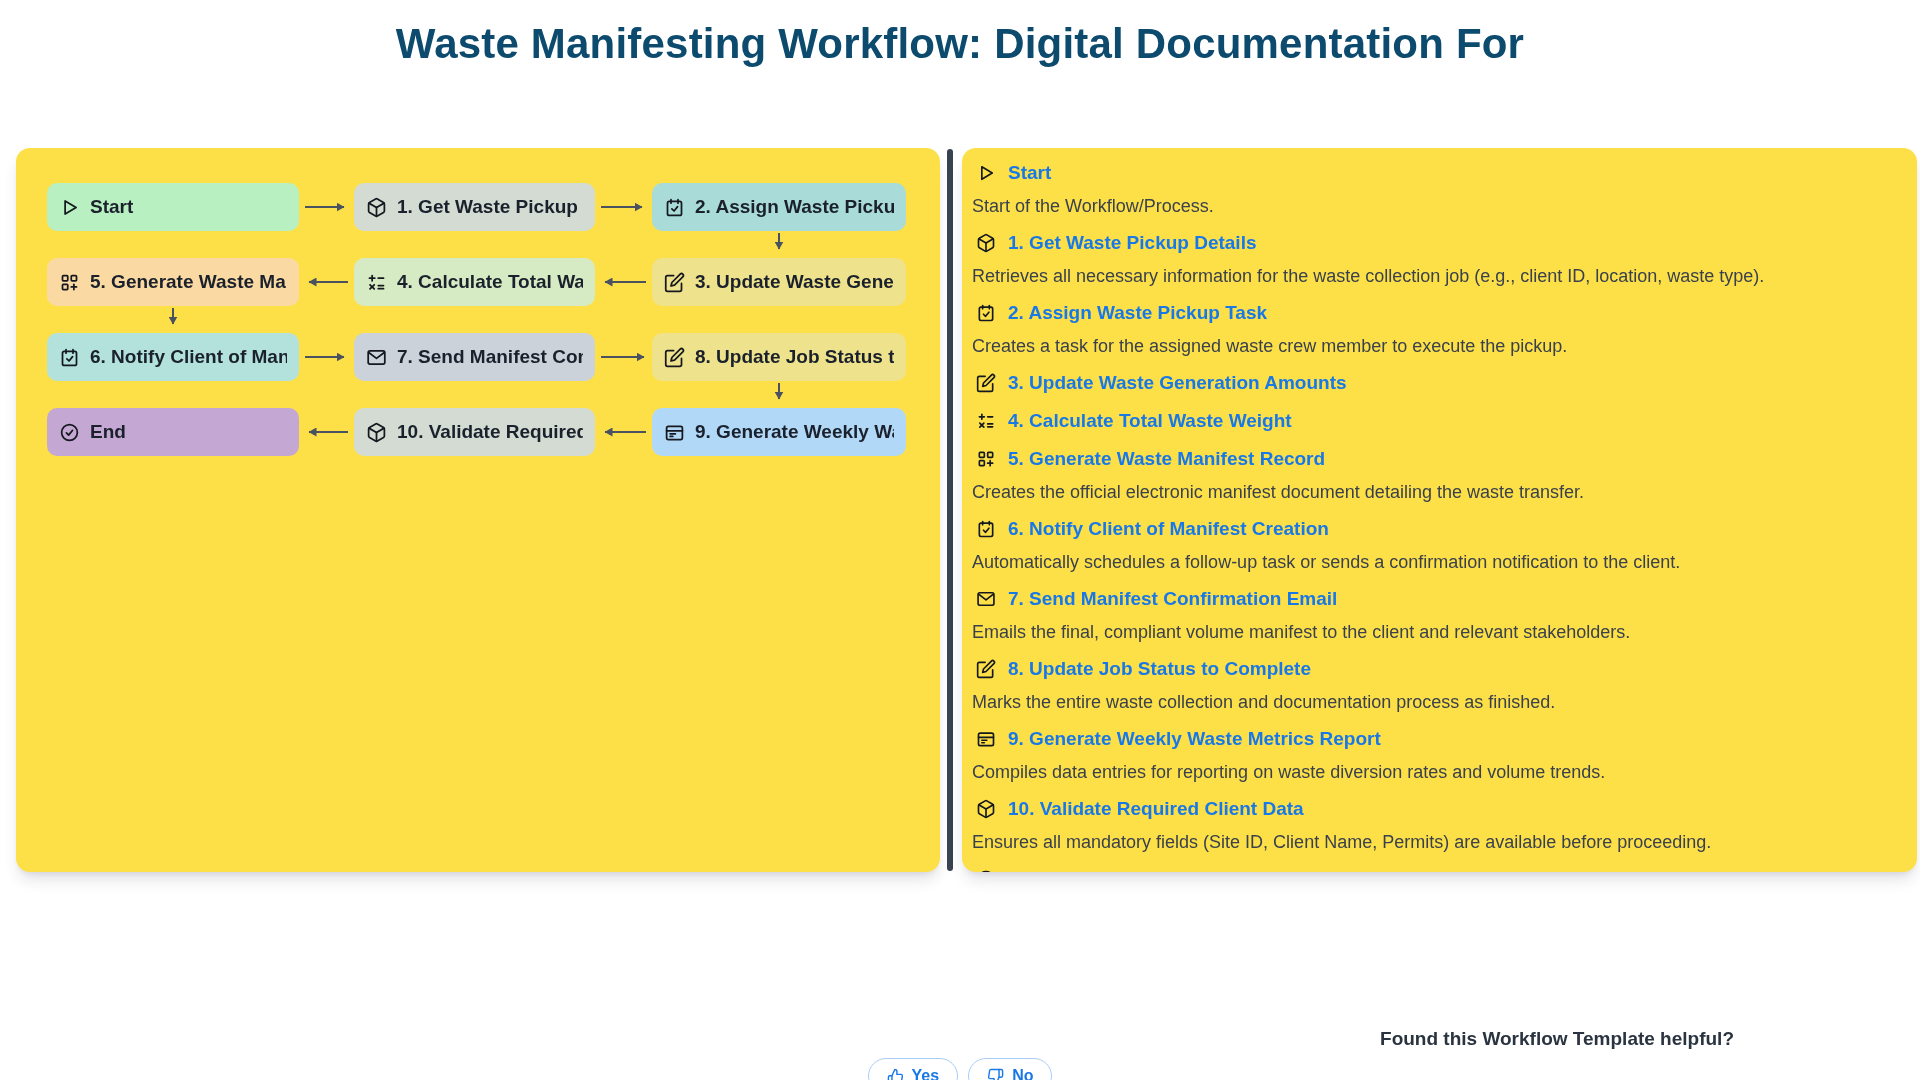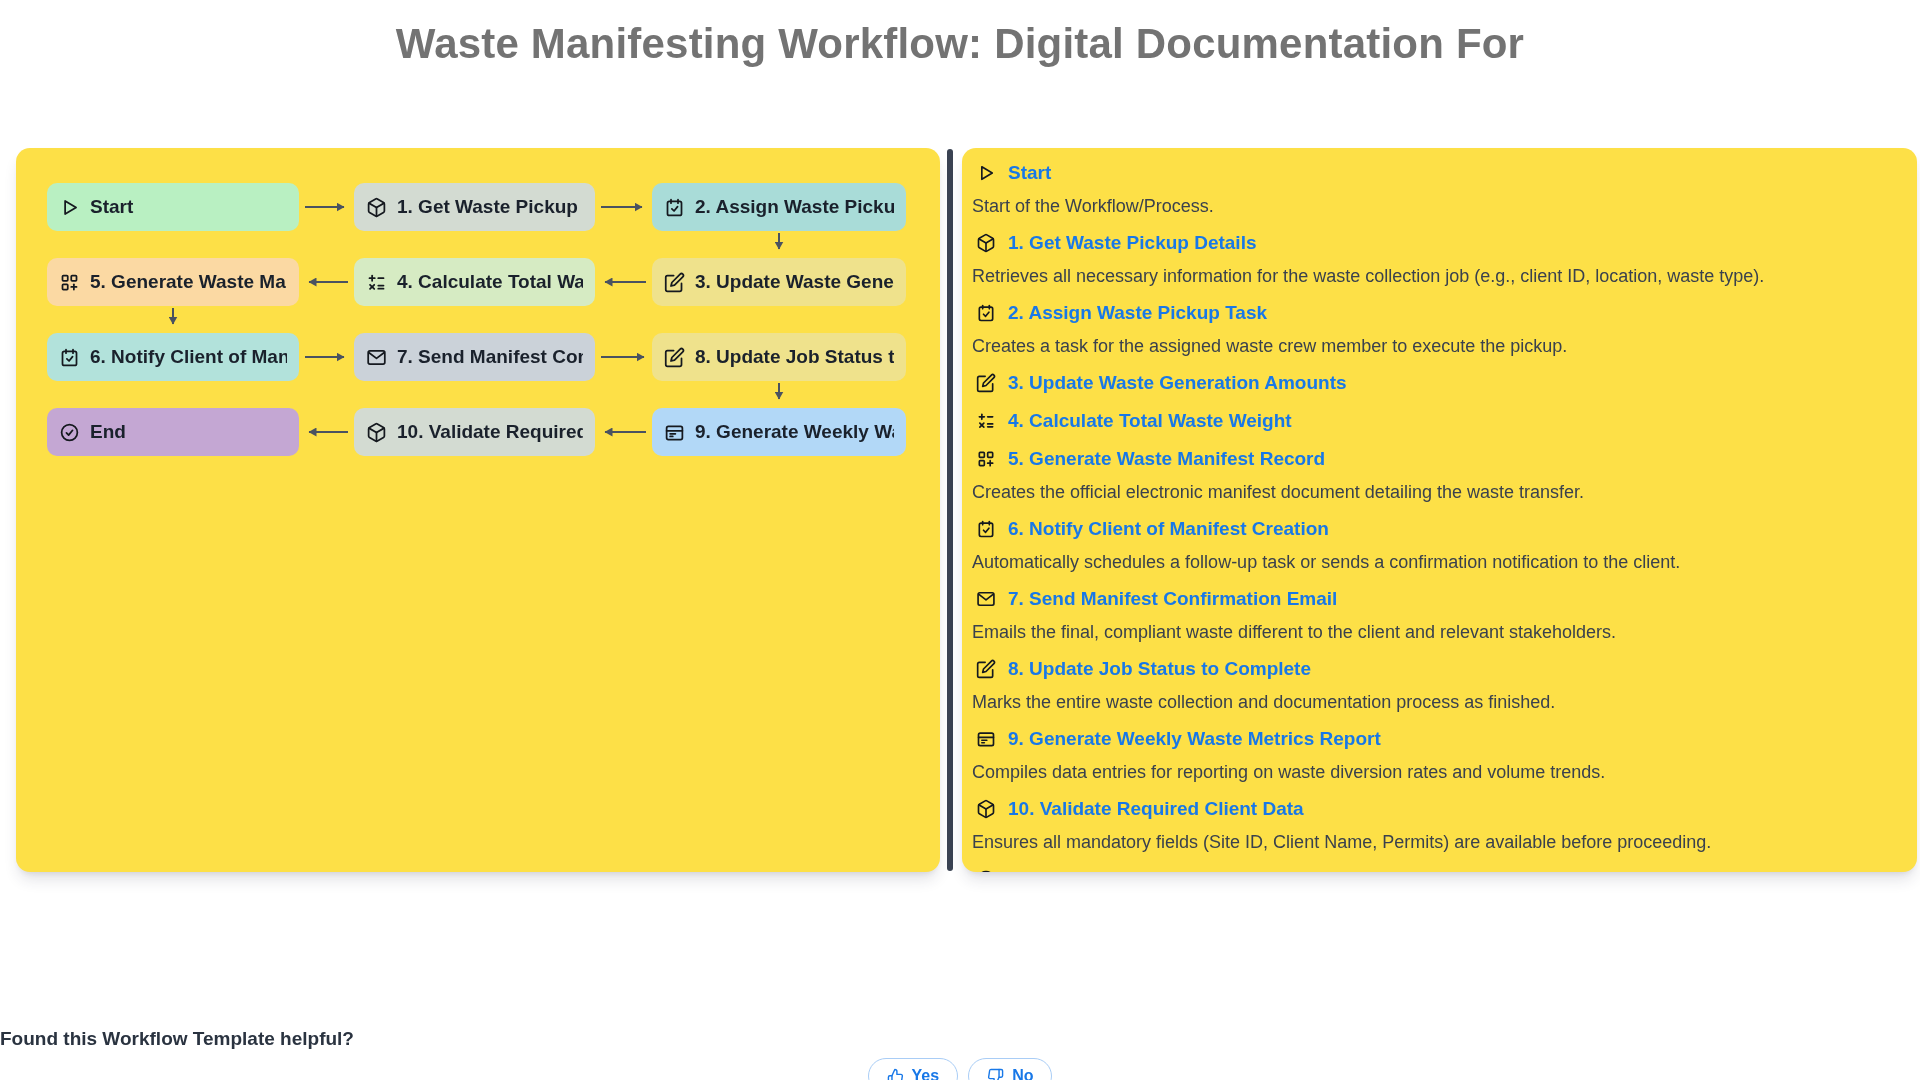--- a/index.html
+++ b/index.html
@@ -2,21 +2,21 @@
 <html><head>
 <meta charset="utf-8">
 <style>
   html,body{margin:0;padding:0;}
   body{
     width:1920px;height:1080px;overflow:hidden;background:#ffffff;
     font-family:"Liberation Sans",sans-serif;position:relative;
   }
   .page-title{
     position:absolute;top:16px;left:0;width:1920px;text-align:center;
-    font-size:42px;font-weight:700;color:#737373;line-height:56px;letter-spacing:.2px;
+    font-size:42px;font-weight:700;color:#0c4a6e;line-height:56px;letter-spacing:.2px;
   }
   .card{
     position:absolute;top:148px;height:724px;background:#fde047;border-radius:14px;
     box-shadow:0 10px 15px -3px rgba(40,40,70,.14),0 4px 6px -4px rgba(40,40,70,.14);
   }
   #flow-card{left:16px;width:924px;}
   #legend-card{left:962px;width:955px;box-sizing:border-box;padding:12px 18px 0 10px;overflow:hidden;}
   .divider{
     position:absolute;left:947px;top:149px;width:6px;height:722px;
     background:#3a4252;border-radius:3px;
@@ -35,21 +35,21 @@
   .row1{top:35px;} .row2{top:110px;} .row3{top:185px;} .row4{top:260px;}
   .arrows{position:absolute;left:0;top:0;pointer-events:none;}
   
   .li{margin-bottom:13px;}
   .li-head{display:flex;align-items:center;gap:9px;margin-left:4px;height:25px;}
   .li-head .ic{width:20px;height:20px;}
   .li-title{font-size:19px;font-weight:700;color:#1878e8;margin-left:3px;white-space:nowrap;}
   .li-desc{font-size:18px;color:#3a414d;line-height:22px;margin-top:10px;white-space:nowrap;}
   
   .footer-q{
-    position:absolute;top:1028px;left:0;width:1734px;text-align:left;
+    position:absolute;top:1028px;left:0;width:1734px;text-align:right;
     font-size:19px;font-weight:700;color:#2a3340;
   }
   .footer-btns{
     position:absolute;top:1058px;left:0;width:1920px;display:flex;justify-content:center;gap:10px;
   }
   .fbtn{
     display:flex;align-items:center;gap:8px;background:#ffffff;border:1px solid #a9cdf6;
     border-radius:22px;padding:8px 18px;font-size:16px;font-weight:700;color:#1878e8;cursor:pointer;
     font-family:"Liberation Sans",sans-serif;
   }
@@ -313,21 +313,21 @@
   <div class="li">
     <div class="li-head">
         <span class="ic">
           <svg viewBox="0 0 24 24" fill="none" stroke="currentColor" stroke-width="2" stroke-linecap="round" stroke-linejoin="round">
             <rect x="2.5" y="4.5" width="19" height="15" rx="2"></rect>
             <polyline points="3.5 6.5 12 13 20.5 6.5"></polyline>
           </svg>
         </span>
         <span class="li-title">7. Send Manifest Confirmation Email</span>
       </div>
-    <div class="li-desc">Emails the final, compliant waste different to the client and relevant stakeholders.</div>
+    <div class="li-desc">Emails the final, compliant volume manifest to the client and relevant stakeholders.</div>
   </div>
   <div class="li">
     <div class="li-head">
         <span class="ic">
           <svg viewBox="0 0 24 24" fill="none" stroke="currentColor" stroke-width="2" stroke-linecap="round" stroke-linejoin="round">
             <path d="M11 4H4a2 2 0 0 0-2 2v14a2 2 0 0 0 2 2h14a2 2 0 0 0 2-2v-7"></path>
             <path d="M18.5 2.5a2.12 2.12 0 0 1 3 3L12 15l-4 1 1-4 9.5-9.5z"></path>
           </svg>
         </span>
         <span class="li-title">8. Update Job Status to Complete</span>

